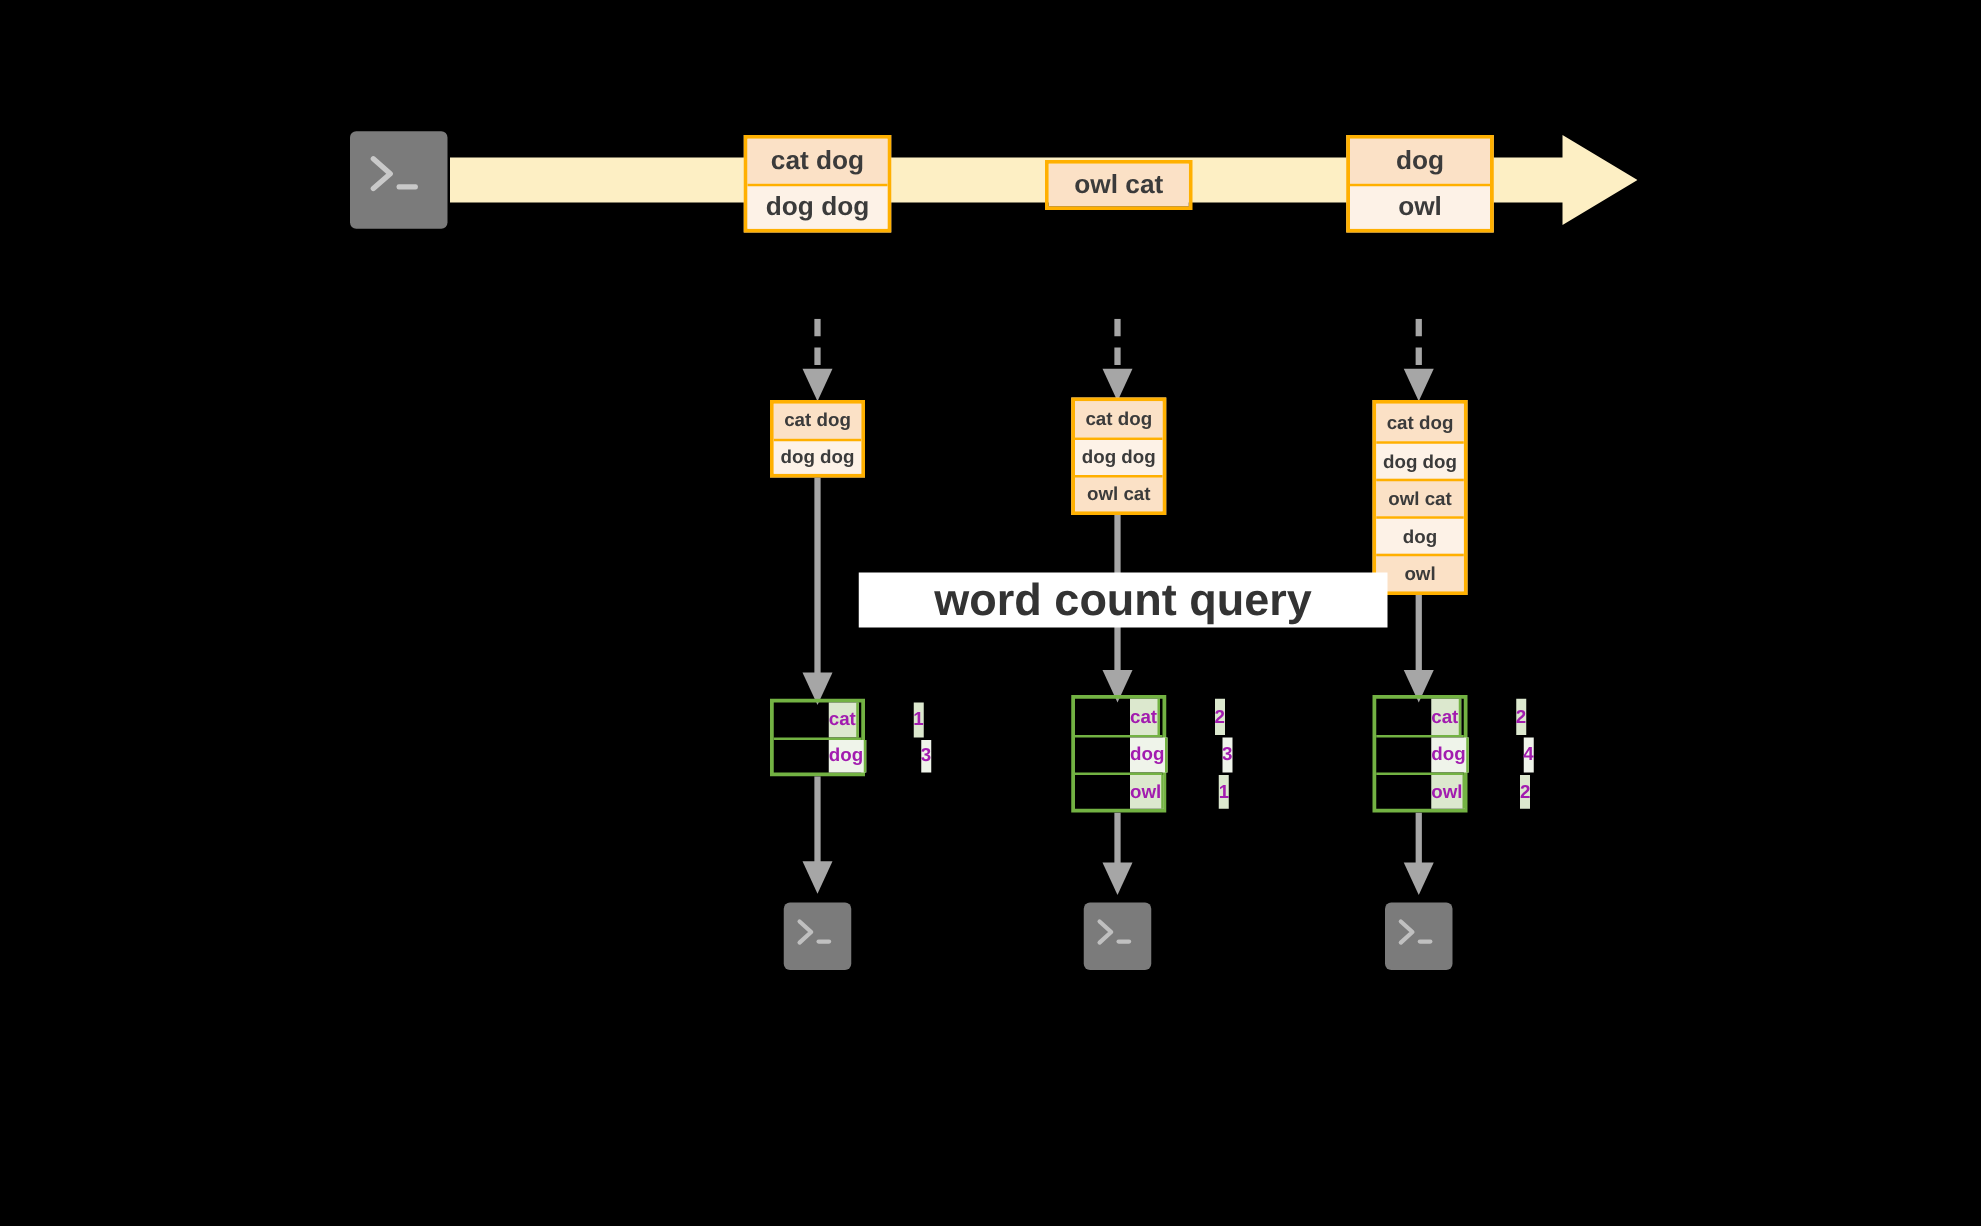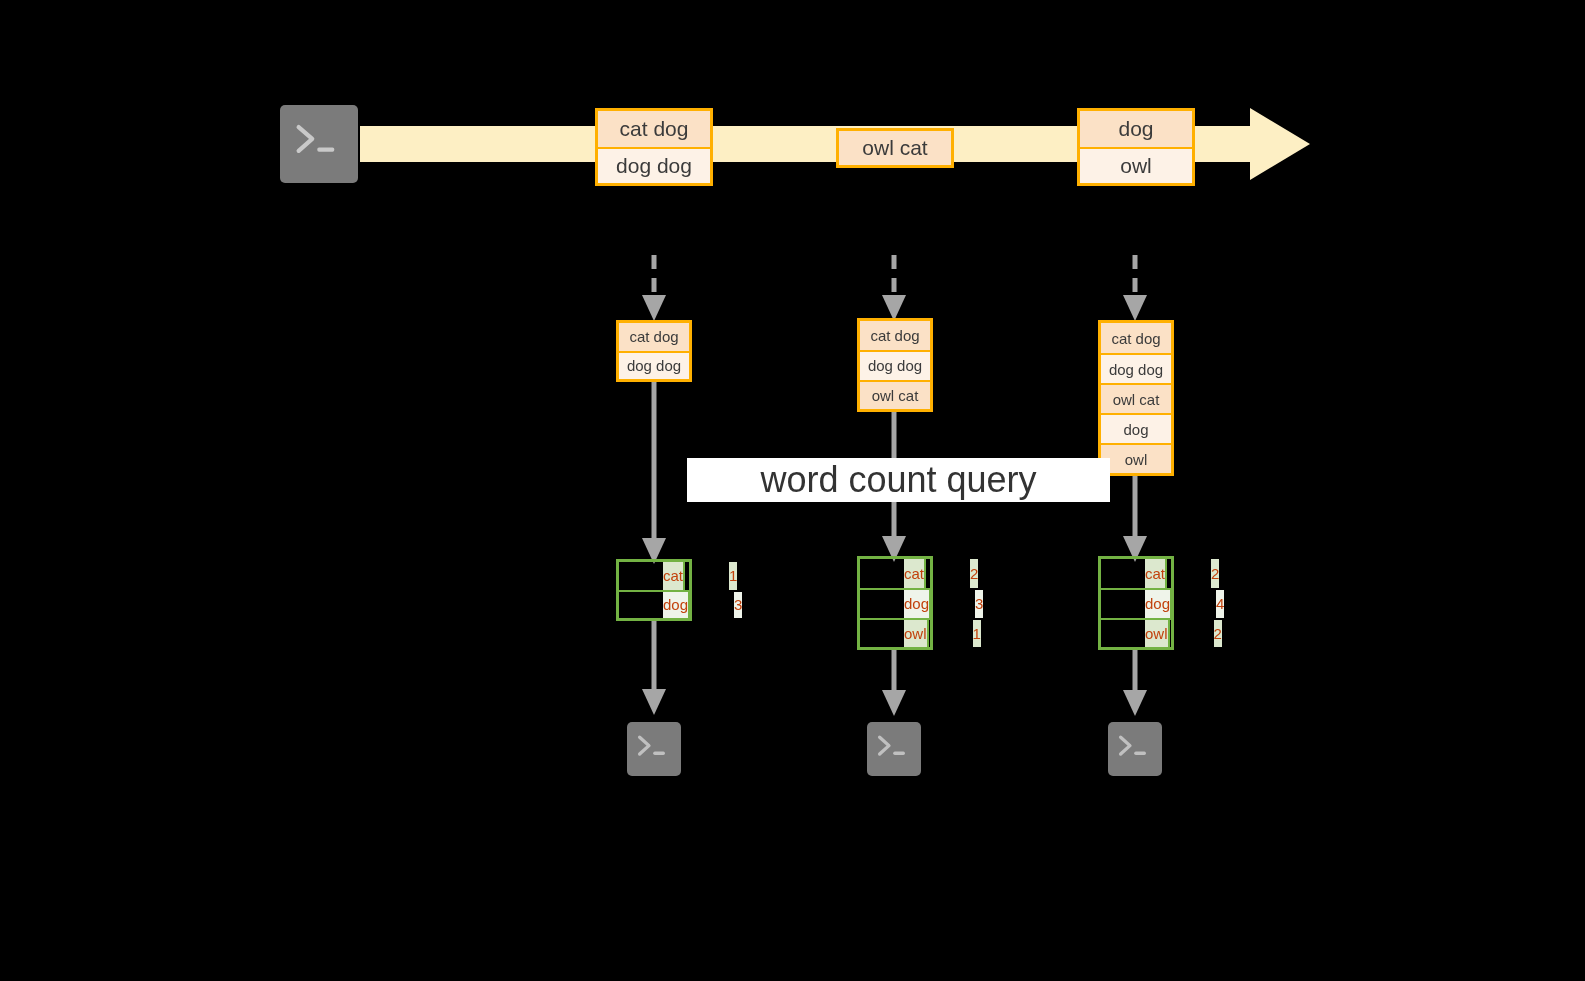--- a/index.html
+++ b/index.html
@@ -1,19 +1,19 @@
 <!DOCTYPE html>
 <html><head>
 <meta charset="utf-8">
 <style>
   html,body{margin:0;padding:0;background:#000;}
   body{width:1585px;height:981px;position:relative;overflow:hidden;
        font-family:"Liberation Sans","DejaVu Sans",sans-serif;
        -webkit-font-smoothing:antialiased;}
-  .stage{position:absolute;left:0;top:0;width:1585px;height:981px;}
+  .stage{position:absolute;left:0;top:0;width:1585px;height:981px;font-weight:bold;}
 
   
   .term{position:absolute;box-sizing:border-box;
         background:#7b7b7b;border-radius:12px;
         border:7px solid transparent;
         background-clip:padding-box;}
   .term .hatch{position:absolute;left:-7px;top:-7px;right:-7px;bottom:-7px;
         border-radius:16px;
         background:repeating-linear-gradient(45deg,#8d8d8d 0 2px,#1d1d1d 2px 4px);
         z-index:-1;}
@@ -31,21 +31,21 @@
   .obox .row.dark{background:#FBE1C6;}
   .obox .row.light{background:#FDF2E7;}
   .obox .row + .row{border-top:2px solid #FFB000;}
 
   
   .gbox{position:absolute;box-sizing:border-box;
         border:3px solid #73B243;display:flex;flex-direction:column;}
   .gbox .grow{box-sizing:border-box;display:flex;}
   .gbox .grow + .grow{border-top:2px solid #73B243;}
   .gbox .gc{box-sizing:border-box;display:flex;align-items:center;
-        justify-content:center;color:#c2410c;white-space:nowrap;margin-left:44px;}
+        justify-content:center;color:#a21caf;white-space:nowrap;margin-left:44px;}
   .gbox .gc.k{border-right:2px solid #73B243;}
   .gbox .grow.dark .gc{background:#DCE8CE;}
   .gbox .grow.light .gc{background:#EFF4EA;}
 
   
   .banner{position:absolute;background:#FFFFFF;display:flex;
           align-items:center;justify-content:center;color:#333;}
 </style>
 </head>
 <body>

